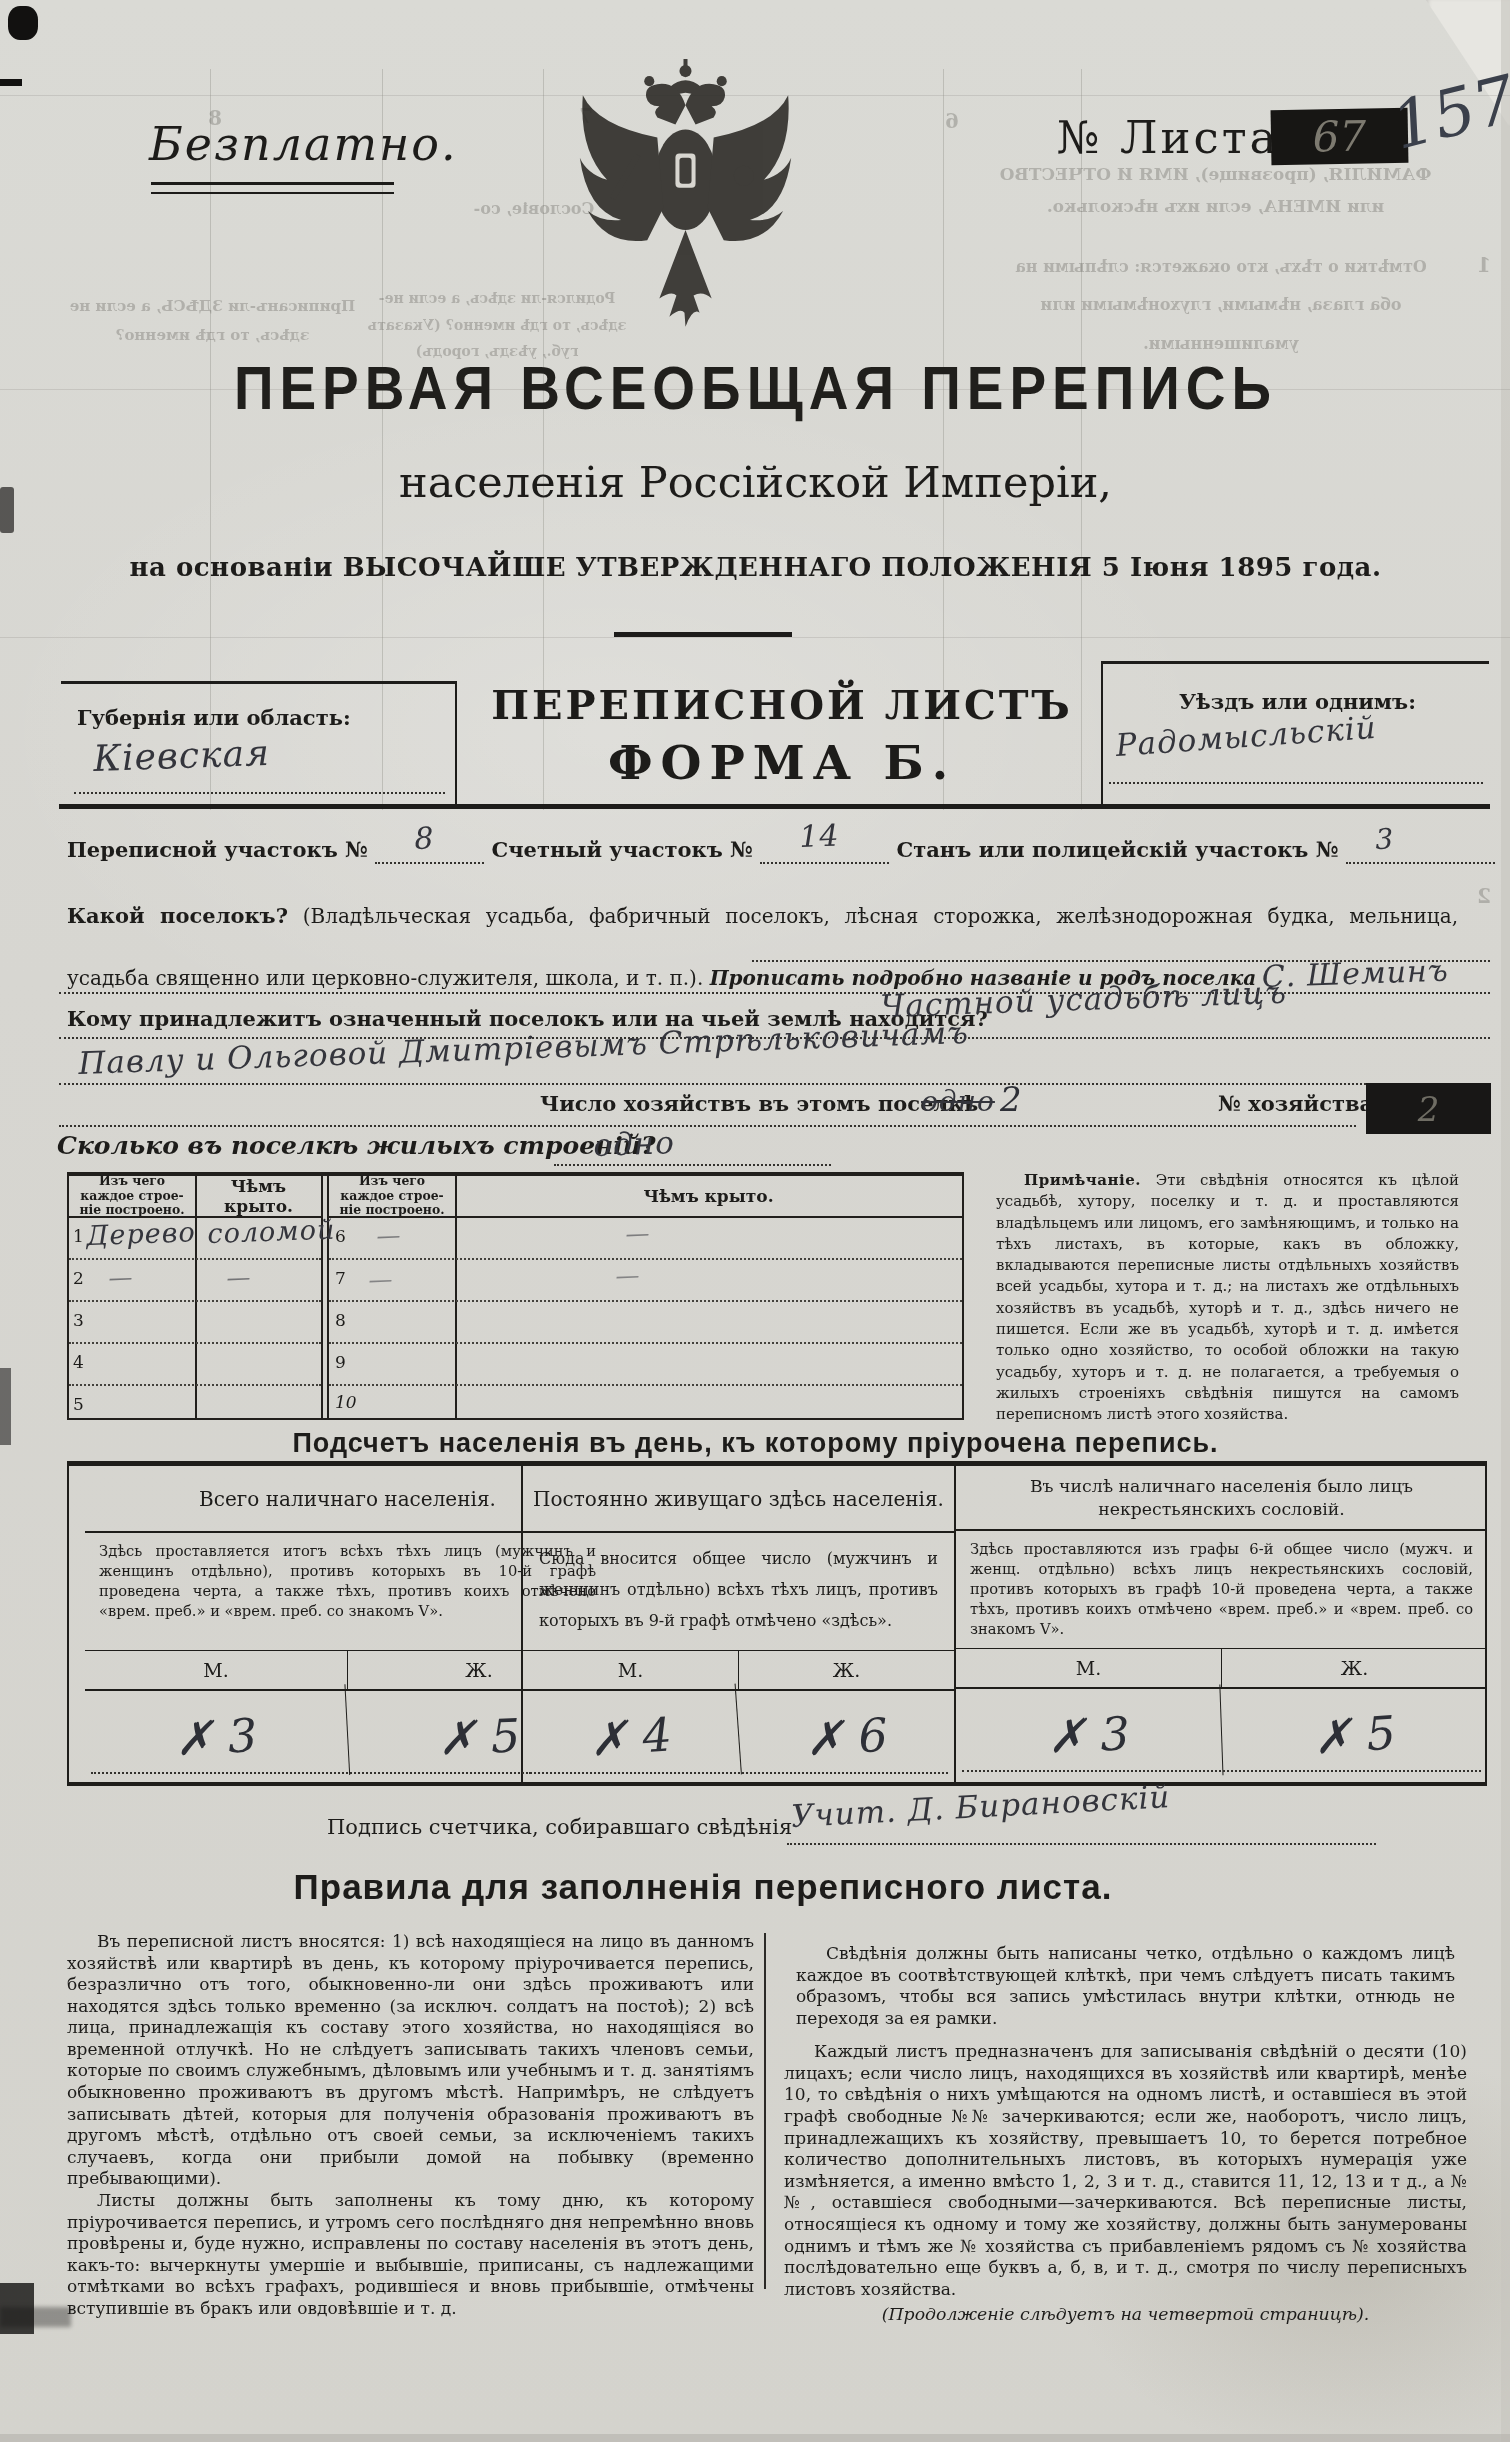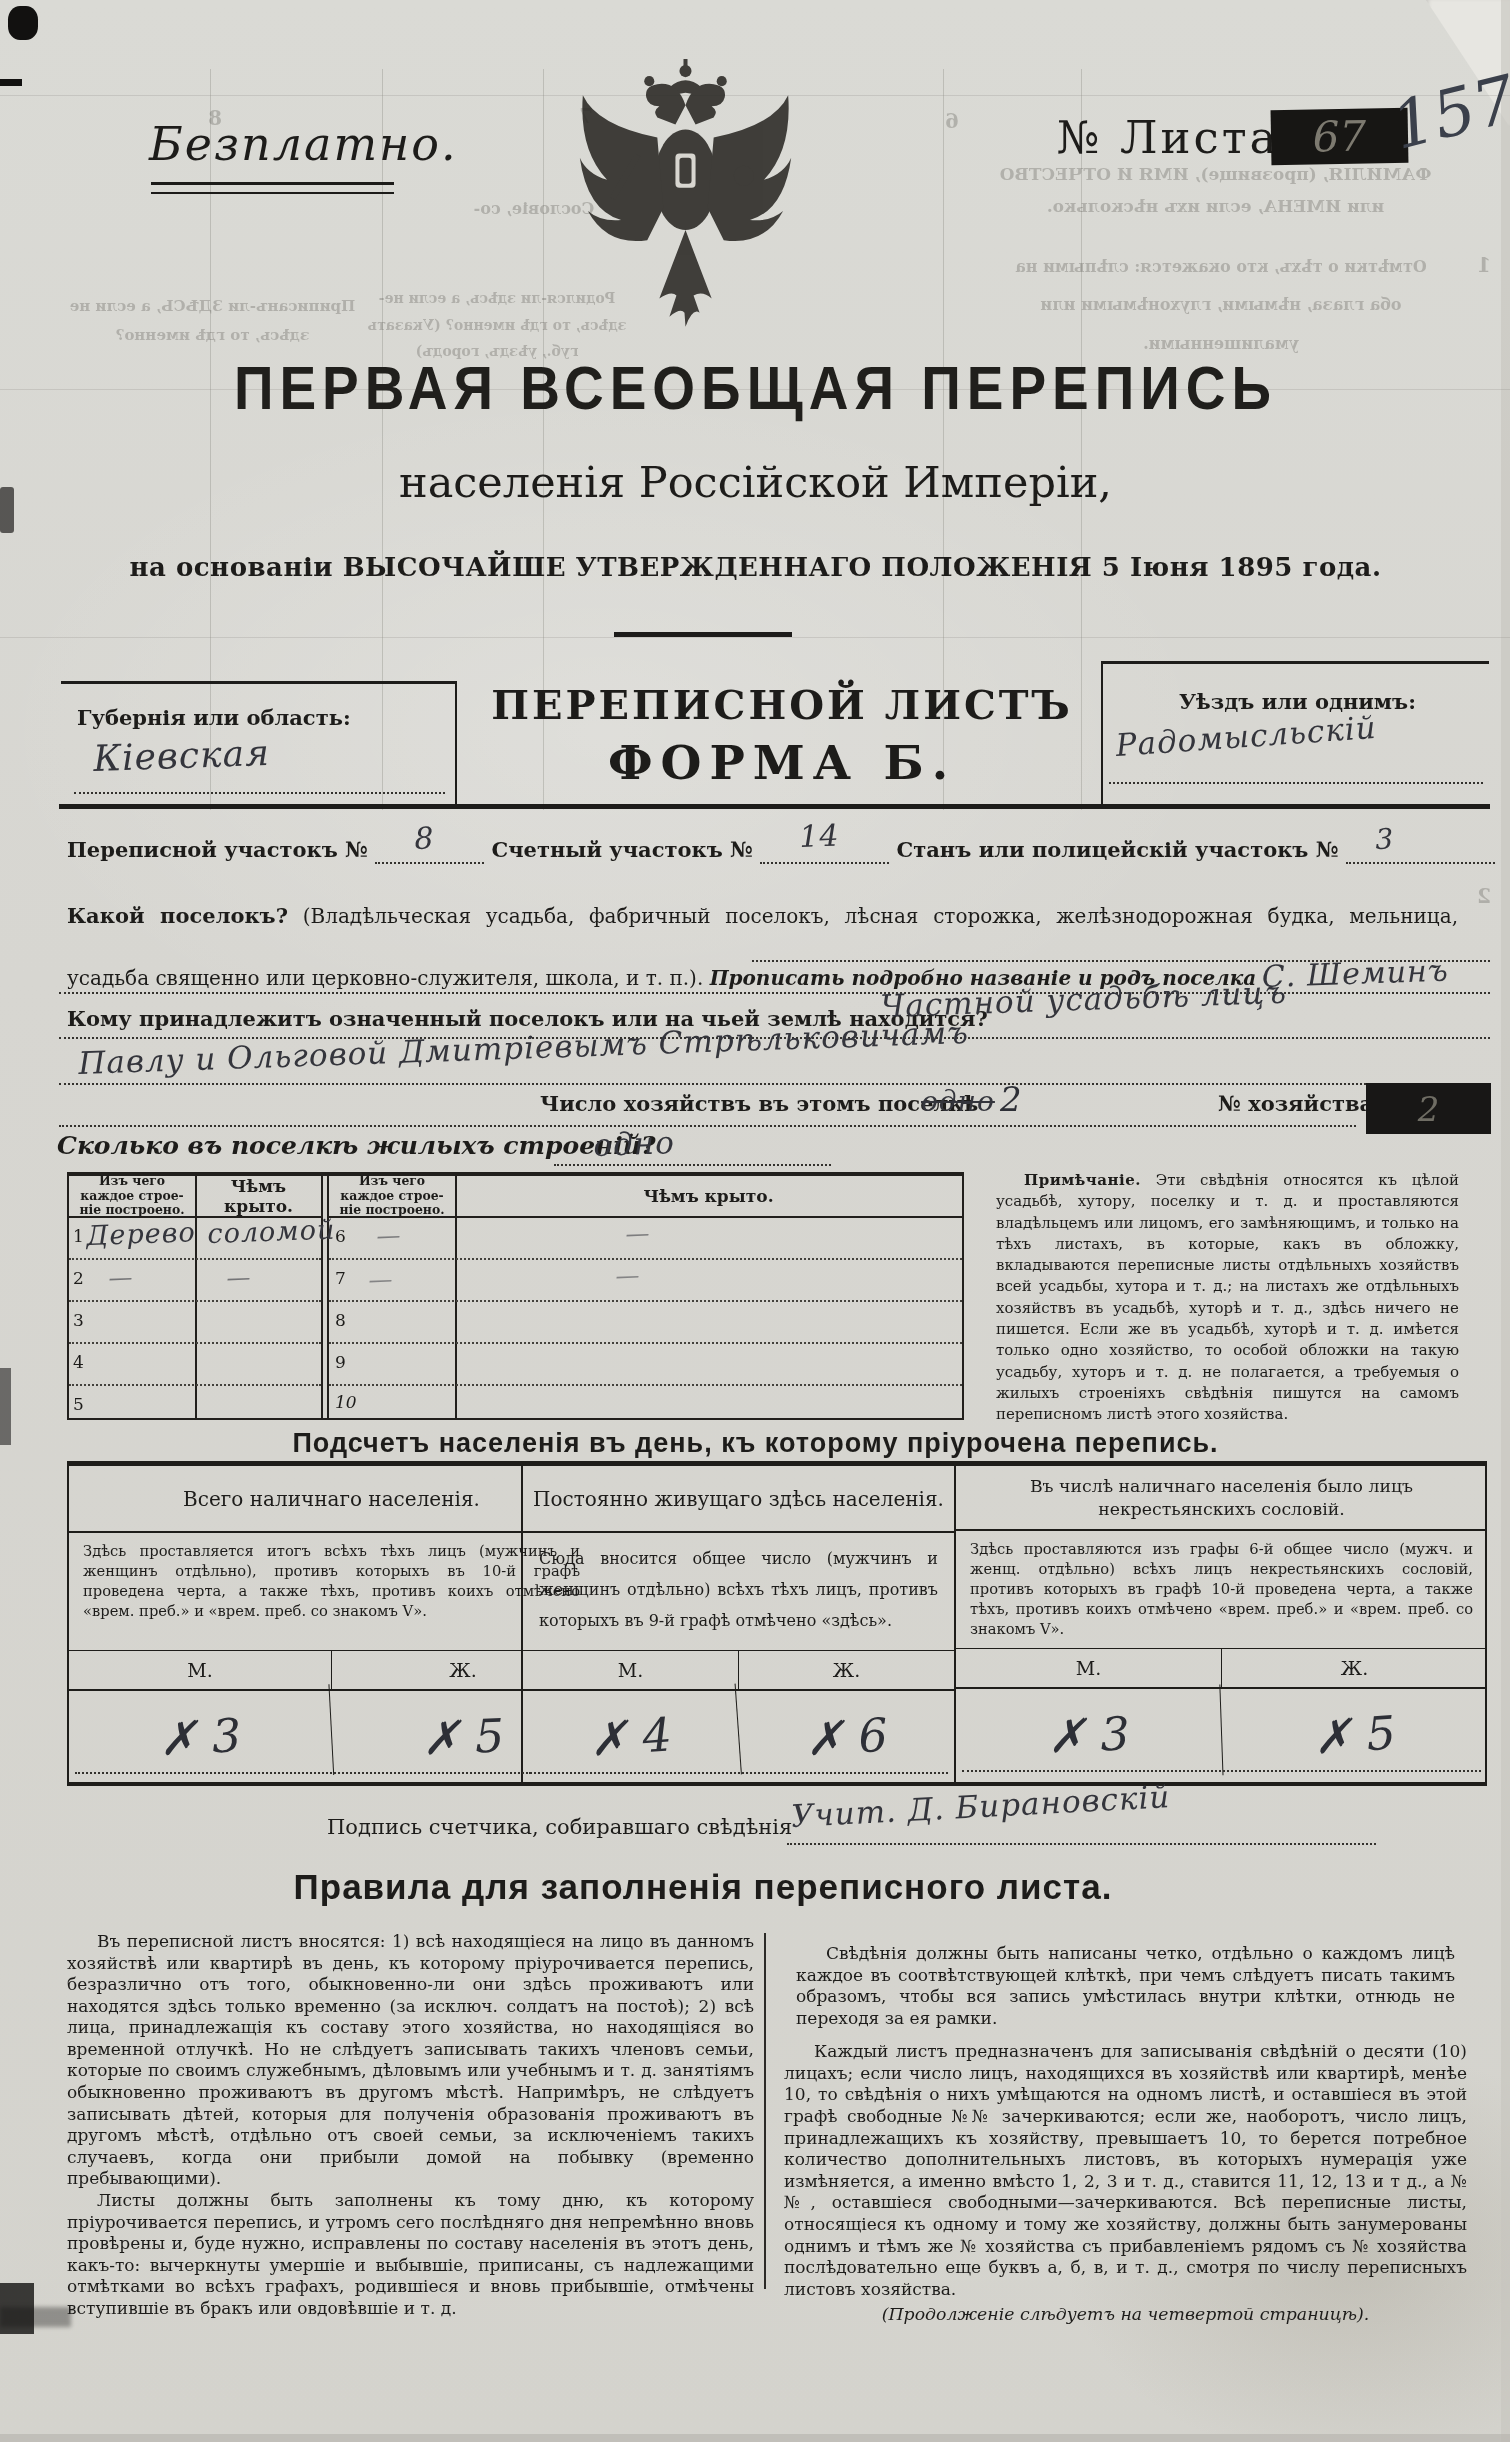--- a/index.html
+++ b/index.html
@@ -218,21 +218,21 @@
     <span>Эти свѣдѣнія относятся къ цѣлой усадьбѣ, хутору, поселку и т. д. и проставляются владѣльцемъ или лицомъ, его замѣняющимъ, и только на тѣхъ листахъ, въ которые, какъ въ обложку, вкладываются переписные листы отдѣльныхъ хозяйствъ всей усадьбы, хутора и т. д.; на листахъ же отдѣльныхъ хозяйствъ въ усадьбѣ, хуторѣ и т. д., здѣсь ничего не пишется. Если же въ усадьбѣ, хуторѣ и т. д. имѣется только одно хозяйство, то особой обложки на такую усадьбу, хуторъ и т. д. не полагается, а требуемыя о жилыхъ строеніяхъ свѣдѣнія пишутся на самомъ переписномъ листѣ этого хозяйства.</span>
   </div>
 
   <div class="abs ctr sans bold" style="top:1428px;font-size:27px;letter-spacing:1px;">Подсчетъ населенія въ день, къ которому пріурочена перепись.</div>
 
   <div class="abs" style="left:67px;top:1461px;width:1420px;height:325px;border:2.5px solid #1e1d1a;border-top-width:5px;border-bottom-width:4px;box-sizing:border-box;">
 
     <div class="abs" style="left:452px;top:0;width:2px;height:100%;background:#1e1d1a;"></div>
     <div class="abs" style="left:885px;top:0;width:2px;height:100%;background:#1e1d1a;"></div>
 
-    <div class="abs" style="left:0;top:0;width:525px;height:100%;">
+    <div class="abs" style="left:16px;top:0;width:525px;height:100%;">
       <div class="cell-hdr" style="height:65px;font-size:20px;border-bottom:2px solid #1e1d1a;">Всего наличнаго населенія.</div>
       <div class="just" style="height:117px;padding:8px 14px 0 14px;font-size:14.7px;line-height:1.36;box-sizing:border-box;">Здѣсь проставляется итогъ всѣхъ тѣхъ лицъ (мужчинъ и женщинъ отдѣльно), противъ которыхъ въ 10-й графѣ проведена черта, а также тѣхъ, противъ коихъ отмѣчено «врем. преб.» и «врем. преб. со знакомъ V».</div>
       <div style="display:flex;height:38px;border-top:1.5px solid #1e1d1a;border-bottom:2.5px solid #1e1d1a;">
         <div class="cell-hdr" style="width:50%;font-size:19px;border-right:1px solid #1e1d1a;">М.</div>
         <div class="cell-hdr" style="width:50%;font-size:19px;">Ж.</div>
       </div>
       <div style="display:flex;height:91px;position:relative;">
         <div class="cell-hdr pen" style="width:50%;font-size:46px;border-right:1px solid #1e1d1a;transform:rotate(-3deg);">✗ 3</div>
         <div class="cell-hdr pen" style="width:50%;font-size:46px;transform:rotate(-2deg);">✗ 5</div>
         <div class="dot" style="position:absolute;left:6px;right:6px;bottom:8px;"></div>

